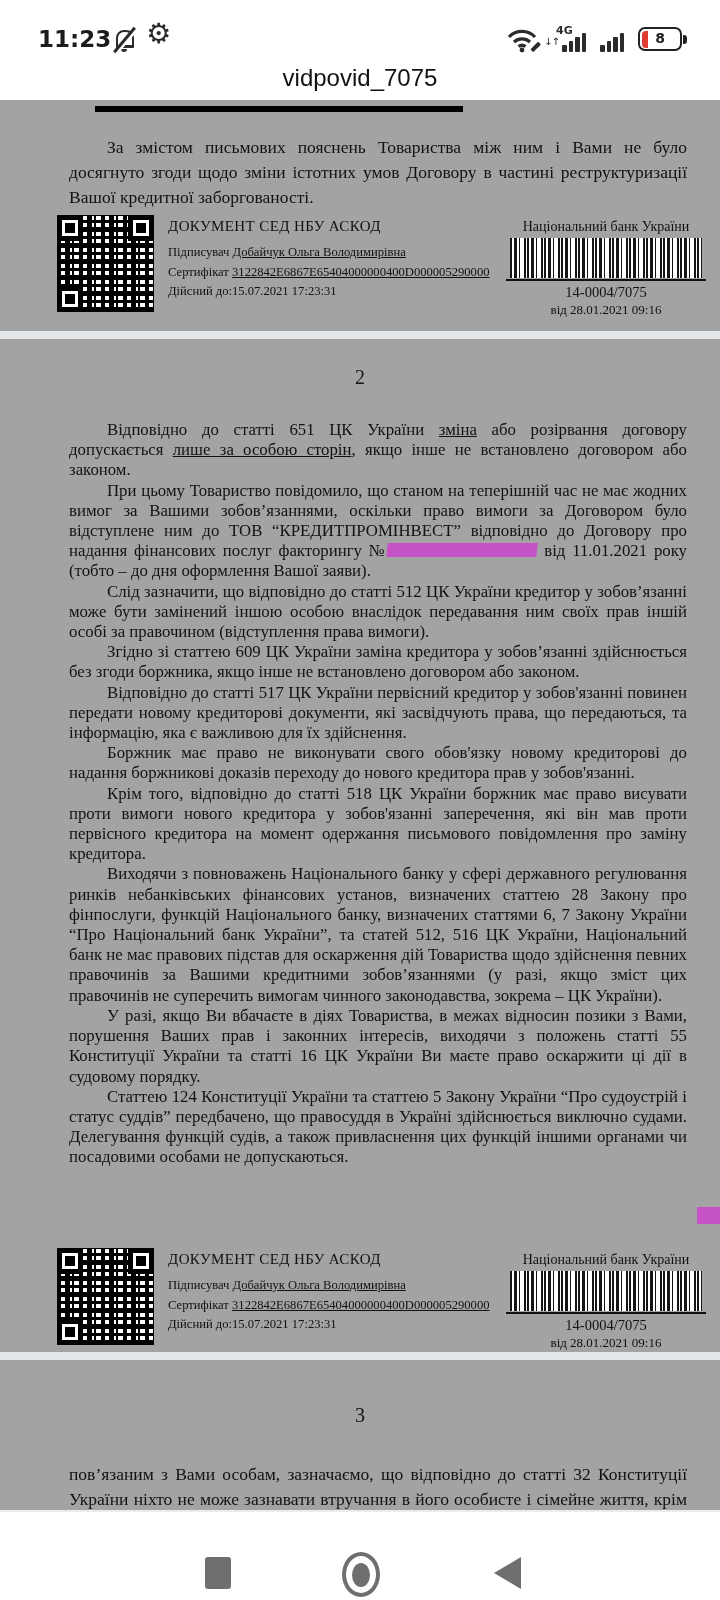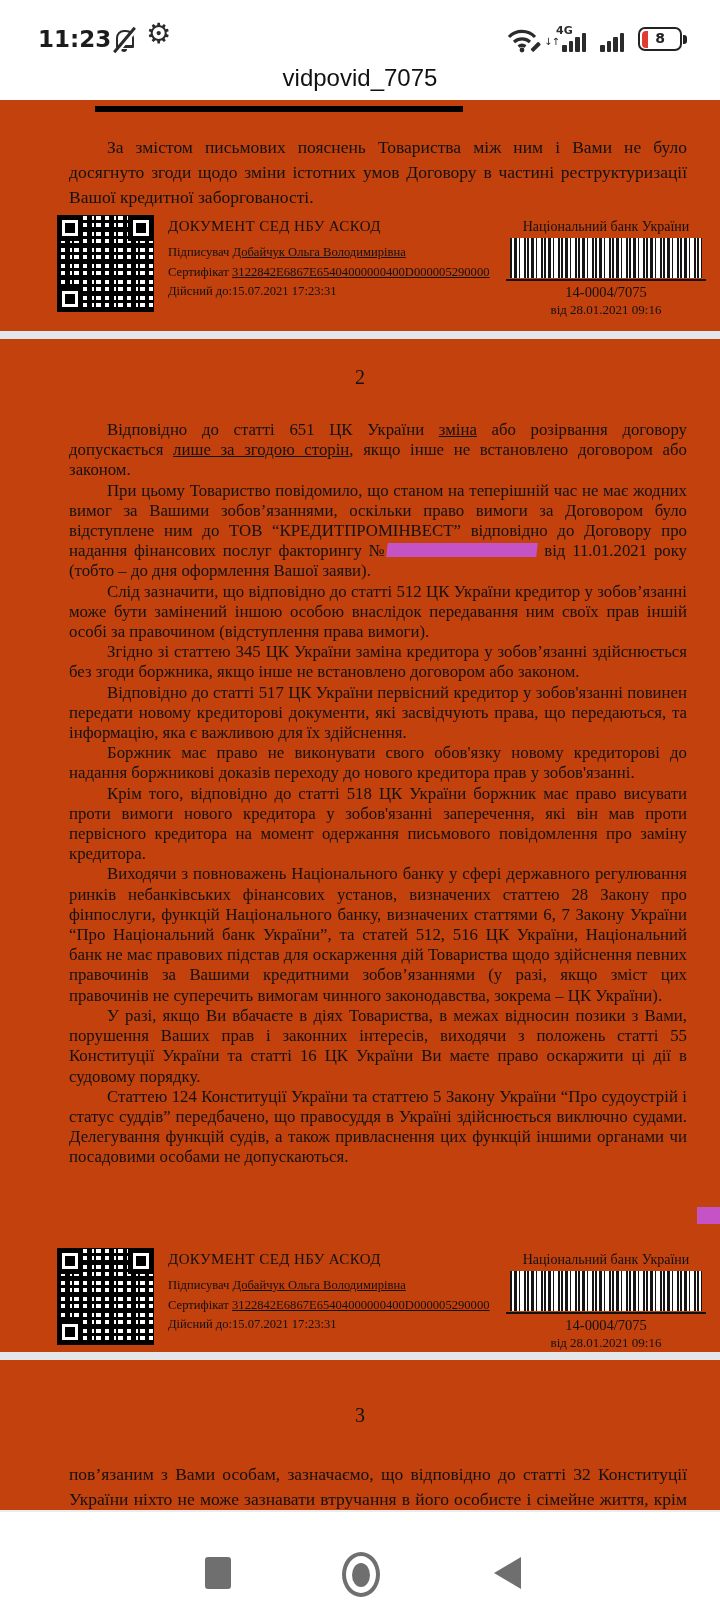--- a/index.html
+++ b/index.html
@@ -33,21 +33,21 @@
   .batt-red{position:absolute;left:1.5px;top:1.5px;bottom:1.5px;width:6px;background:#e23c32;border-radius:4px 0 0 4px;}
   .batt-num{position:absolute;left:0;right:0;top:1px;text-align:center;font-size:14px;font-weight:700;color:#222;
             font-family:"DejaVu Sans",sans-serif;}
   .batt-nub{position:absolute;right:-7px;top:6px;width:4px;height:9px;background:#222;border-radius:0 3px 3px 0;}
 
   
   .app-title{position:absolute;left:0;top:64px;width:720px;text-align:center;font-size:24px;color:#121212;
              font-weight:400;}
 
   
-  .doc-area{position:absolute;left:0;top:100px;width:720px;height:1410px;background:#c2410c;}
+  .doc-area{position:absolute;left:0;top:100px;width:720px;height:1410px;background:#a3a3a3;}
   .doc{font-family:"Liberation Serif",serif;color:#121212;}
   .black-bar{position:absolute;left:95px;top:6px;width:368px;height:6px;background:#000;}
   #p1{position:absolute;left:69px;top:17px;width:618px;font-size:17.5px;line-height:25px;
       text-align:justify;text-indent:38px;}
   .page-sep{position:absolute;left:0;width:720px;height:8px;background:#e4e7e9;}
   #sep1{top:231px;} #sep2{top:1252px;}
   .page-num{position:absolute;left:0;width:720px;text-align:center;font-family:"Liberation Serif",serif;
             font-size:20px;color:#121212;}
   #p2num{top:266px;} #p3num{top:1304px;}
   #page2-paras{position:absolute;left:69px;top:320px;width:618px;font-size:16.8px;line-height:20.2px;
@@ -173,24 +173,24 @@
         <div class="doc-num">14-0004/7075</div>
         <div class="doc-date">від 28.01.2021 09:16</div>
       </div>
     </div>
 
     <div class="page-sep" id="sep1"></div>
 
     <div class="page-num" id="p2num">2</div>
 
     <div class="doc" id="page2-paras">
-        <p class="doc-p"><span>Відповідно до статті 651 ЦК України </span><span class="u">зміна</span><span> або розірвання договору допускається </span><span class="u">лише за згодою сторін</span><span>, якщо інше не встановлено договором або законом.</span></p>
+        <p class="doc-p"><span>Відповідно до статті 651 ЦК України </span><span class="u">зміна</span><span> або розірвання договору допускається </span><span class="u">лише за особою сторін</span><span>, якщо інше не встановлено договором або законом.</span></p>
         <p class="doc-p"><span>При цьому Товариство повідомило, що станом на теперішній час не має жодних вимог за Вашими зобов’язаннями, оскільки право вимоги за Договором було відступлене ним до ТОВ “КРЕДИТПРОМІНВЕСТ” відповідно до Договору про надання фінансових послуг факторингу №</span><span class="redact" style="width: 150px; background: rgb(198, 83, 198);"></span><span> від 11.01.2021 року (тобто – до дня оформлення Вашої заяви).</span></p>
         <p class="doc-p"><span>Слід зазначити, що відповідно до статті 512 ЦК України кредитор у зобов’язанні може бути замінений іншою особою внаслідок передавання ним своїх прав іншій особі за правочином (відступлення права вимоги).</span></p>
-        <p class="doc-p"><span>Згідно зі статтею 345 ЦК України заміна кредитора у зобов’язанні здійснюється без згоди боржника, якщо інше не встановлено договором або законом.</span></p>
+        <p class="doc-p"><span>Згідно зі статтею 609 ЦК України заміна кредитора у зобов’язанні здійснюється без згоди боржника, якщо інше не встановлено договором або законом.</span></p>
         <p class="doc-p"><span>Відповідно до статті 517 ЦК України первісний кредитор у зобов'язанні повинен передати новому кредиторові документи, які засвідчують права, що передаються, та інформацію, яка є важливою для їх здійснення.</span></p>
         <p class="doc-p"><span>Боржник має право не виконувати свого обов'язку новому кредиторові до надання боржникові доказів переходу до нового кредитора прав у зобов'язанні.</span></p>
         <p class="doc-p"><span>Крім того, відповідно до статті 518 ЦК України боржник має право висувати проти вимоги нового кредитора у зобов'язанні заперечення, які він мав проти первісного кредитора на момент одержання письмового повідомлення про заміну кредитора.</span></p>
         <p class="doc-p"><span>Виходячи з повноважень Національного банку у сфері державного регулювання ринків небанківських фінансових установ, визначених статтею 28 Закону про фінпослуги, функцій Національного банку, визначених статтями 6, 7 Закону України “Про Національний банк України”, та статей 512, 516 ЦК України, Національний банк не має правових підстав для оскарження дій Товариства щодо здійснення певних правочинів за Вашими кредитними зобов’язаннями (у разі, якщо зміст цих правочинів не суперечить вимогам чинного законодавства, зокрема – ЦК України).</span></p>
         <p class="doc-p"><span>У разі, якщо Ви вбачаєте в діях Товариства, в межах відносин позики з Вами, порушення Ваших прав і законних інтересів, виходячи з положень статті 55 Конституції України та статті 16 ЦК України Ви маєте право оскаржити ці дії в судовому порядку.</span></p>
         <p class="doc-p"><span>Статтею 124 Конституції України та статтею 5 Закону України “Про судоустрій і статус суддів” передбачено, що правосуддя в Україні здійснюється виключно судами. Делегування функцій судів, а також привласнення цих функцій іншими органами чи посадовими особами не допускаються.</span></p>
       </div>
 
     <div class="pink-mark" style="background: rgb(198, 83, 198);"></div>
 

